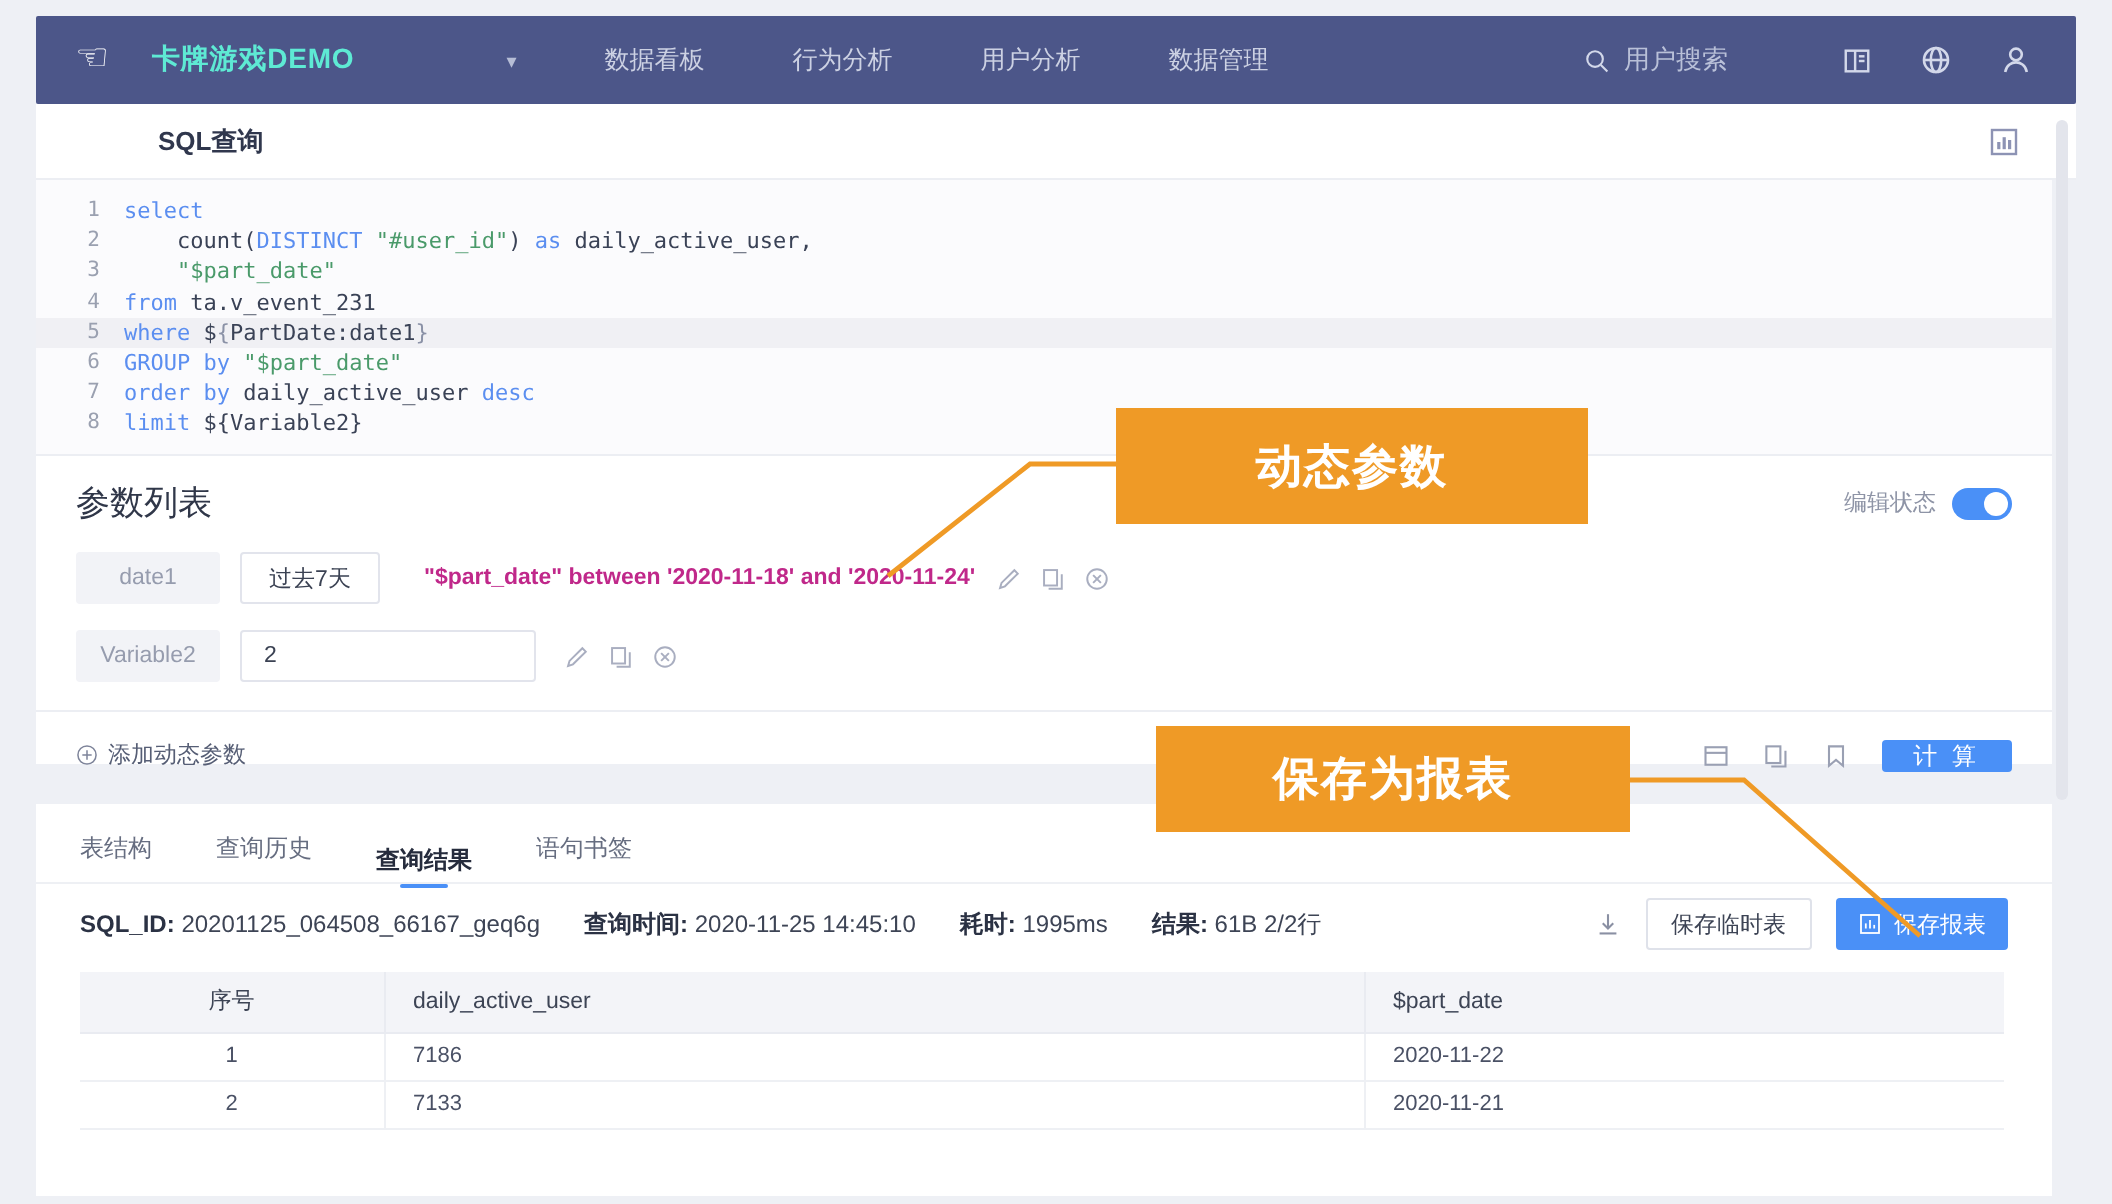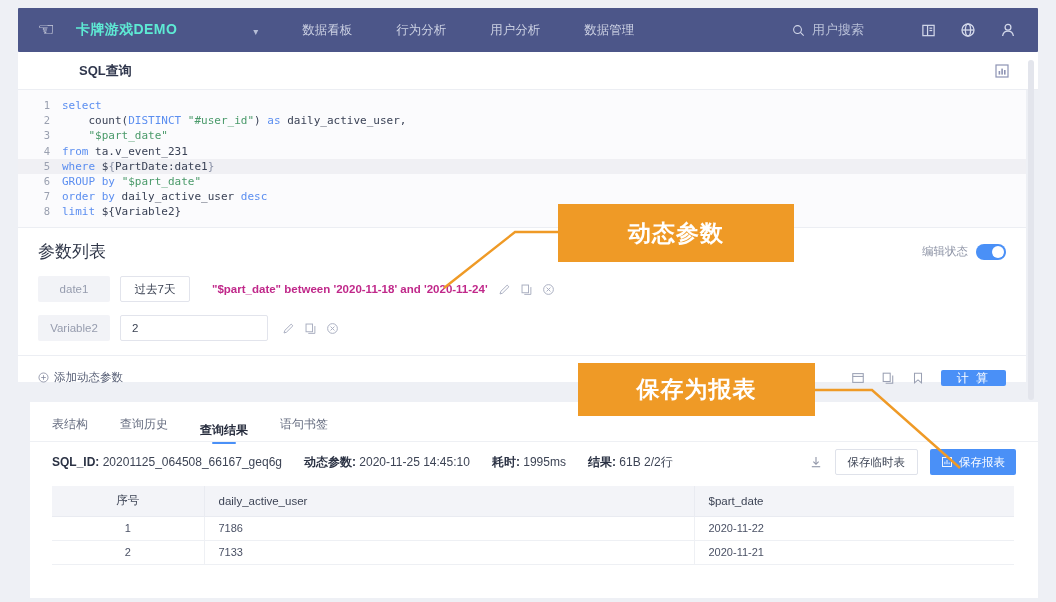--- a/index.html
+++ b/index.html
@@ -123,21 +123,21 @@
   .ficon { width: 14px; height: 14px; cursor:pointer; display:block; }
   .ficon path, .ficon rect, .ficon line { stroke:#9aa0b3; fill:none; stroke-width:1.2; }
   .btn-primary {
     background: #4a90f7; color: #fff; font-size: 12px; border: none; border-radius: 2px;
     height: 16px; padding: 0 16px; cursor: pointer; letter-spacing: 2px;
     font-family: "Liberation Sans", sans-serif;
   }
 
   
   .result-card {
-    position: absolute; left: 30px; top: 402px; width: 1008px; height: 196px;
+    position: absolute; left: 18px; top: 402px; width: 1008px; height: 196px;
     background: #ffffff;
   }
   .tabs { display: flex; align-items: center; height: 40px; padding: 0 22px; gap: 32px;
     border-bottom: 1px solid #eef0f4; position: relative; }
   .tab { font-size: 12px; color: #666d80; cursor: pointer; height: 40px; line-height: 44px; position: relative; }
   .tab.active { color: #262c3d; font-weight: bold; margin-top: 12px; }
   .tab.active::after {
     content: ""; position: absolute; left: 50%; transform: translateX(-50%);
     bottom: 4px; width: 24px; height: 2px; background: #4a90f7; border-radius: 1px;
   }
@@ -377,21 +377,21 @@
       <span class="tab active">查询结果</span>
       <span class="tab">语句书签</span>
     </div>
 
     <div class="meta-row">
       <span class="meta">
         <span class="k">SQL_ID:</span>
         <span>20201125_064508_66167_geq6g</span>
       </span>
       <span class="meta">
-        <span class="k">动态参数:</span>
+        <span class="k">查询时间:</span>
         <span>2020-11-25 14:45:10</span>
       </span>
       <span class="meta">
         <span class="k">耗时:</span>
         <span>1995ms</span>
       </span>
       <span class="meta">
         <span class="k">结果:</span>
         <span>61B 2/2行</span>
       </span>

